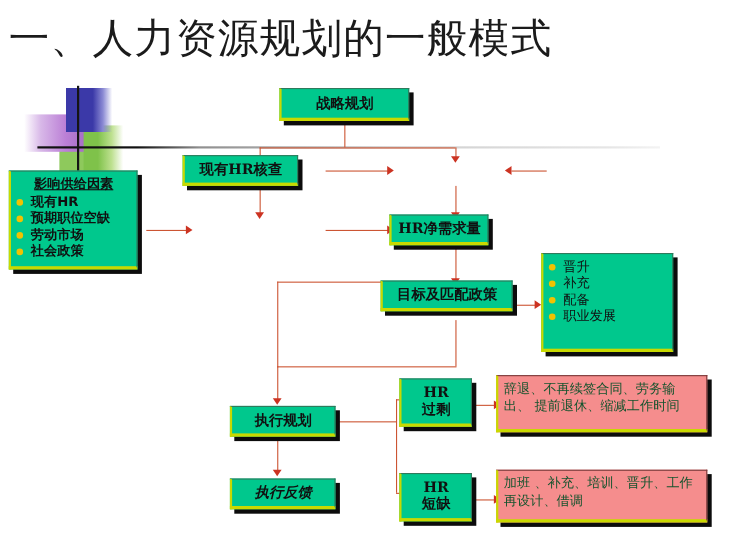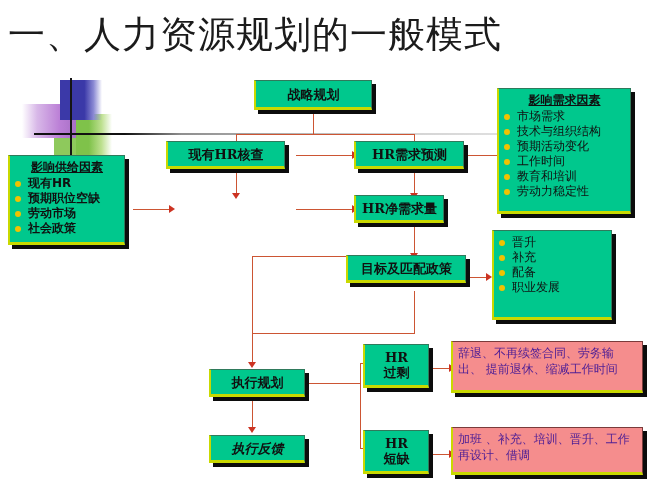--- a/index.html
+++ b/index.html
@@ -91,21 +91,21 @@
   .pbox{
     position:absolute;
     background:#f58d8d;
     border:1px solid #7a3b3b;
     border-bottom:3px solid #c9d900;
     border-left:2px solid #c9d900;
     box-shadow:4px 4px 0 0 #0c0c0c;
     box-sizing:border-box;
     padding:3px 5px;
     font-family:"DejaVu Sans","Liberation Sans",sans-serif;
-    font-size:12px;line-height:16px;color:#4c1d95;
+    font-size:12px;line-height:16px;color:#14532d;
   }
 
   
   .ln{position:absolute;background:#cc5533;}
   .lnh{height:1px;}
   .lnv{width:1px;}
   .arw{position:absolute;width:0;height:0;}
   .arw-d{border-left:4px solid transparent;border-right:4px solid transparent;border-top:6px solid #cc3322;}
   .arw-r{border-top:4px solid transparent;border-bottom:4px solid transparent;border-left:6px solid #cc3322;}
   .arw-l{border-top:4px solid transparent;border-bottom:4px solid transparent;border-right:6px solid #cc3322;}
@@ -175,23 +175,22 @@
   <div class="arw arw-d" style="left:248px;top:427px;"></div>
 
   <div class="ln lnh" style="left:429px;top:368px;width:22px;"></div>
   <div class="arw arw-r" style="left:449px;top:364px;"></div>
 
   <div class="ln lnh" style="left:429px;top:454px;width:22px;"></div>
   <div class="arw arw-r" style="left:449px;top:450px;"></div>
 
   <div class="gbox" style="left:254px;top:80px;width:118px;height:30px;">战略规划</div>
 
-  <div class="gbox" style="left:166px;top:141px;width:119px;height:28px;">现有HR核查</div>
-
-  <div class="gbox" style="left:354px;top:141px;width:110px;height:28px;">HR需求预测</div>
+  <div class="gbox" style="left:166px;top:141px;width:105px;height:28px;">现有HR核查</div>
+
 
 
   <div class="gbox" style="left:354px;top:195px;width:90px;height:28px;">HR净需求量</div>
 
   <div class="gbox" style="left:346px;top:255px;width:120px;height:28px;">目标及匹配政策</div>
 
   <div class="gbox" style="left:209px;top:369px;width:96px;height:28px;">执行规划</div>
 
   <div class="gbox" style="left:209px;top:435px;width:96px;height:28px;font-style:italic;">执行反馈</div>
 
@@ -208,31 +207,20 @@
   <div class="gpanel nolist" style="left:8px;top:155px;width:117px;height:90px;">
     <div class="ptitle">影响供给因素</div>
     <ul>
       <li>现有HR</li>
       <li>预期职位空缺</li>
       <li>劳动市场</li>
       <li>社会政策</li>
     </ul>
   </div>
 
-  <div class="gpanel" style="left:497px;top:88px;width:134px;height:126px;">
-    <div class="ptitle">影响需求因素</div>
-    <ul>
-      <li>市场需求</li>
-      <li>技术与组织结构</li>
-      <li>预期活动变化</li>
-      <li>工作时间</li>
-      <li>教育和培训</li>
-      <li>劳动力稳定性</li>
-    </ul>
-  </div>
 
   <div class="gpanel" style="left:492px;top:230px;width:120px;height:90px;padding-top:4px;">
     <ul>
       <li>晋升</li>
       <li>补充</li>
       <li>配备</li>
       <li>职业发展</li>
     </ul>
   </div>
 

